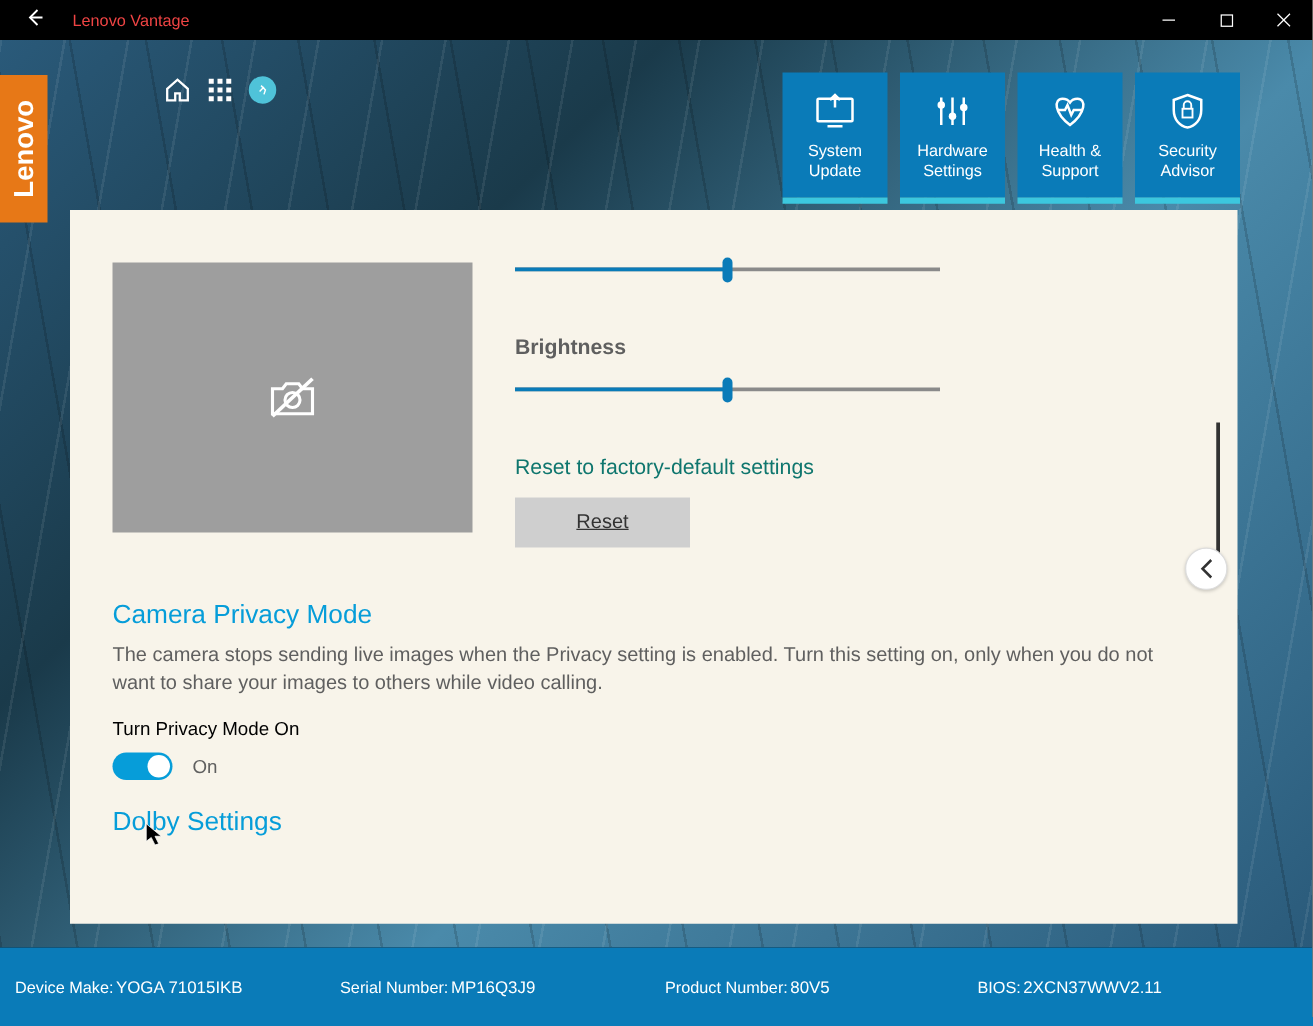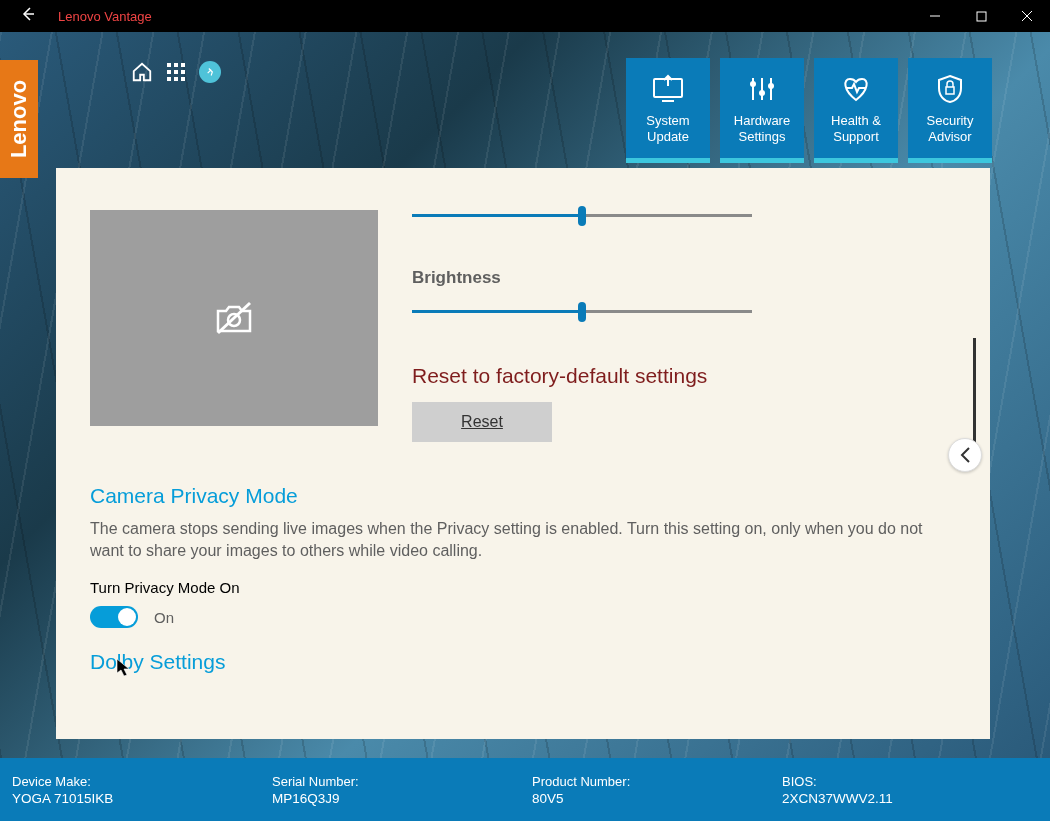--- a/index.html
+++ b/index.html
@@ -40,40 +40,40 @@
 
   .camera-row { display:flex; gap:34px; }
   .preview { width:288px; height:216px; background:#9e9e9e; display:flex; align-items:center; justify-content:center; }
   .controls { flex:1; padding-top:4px; }
   .ctrl-label { font-size:17px; color:#5f5f5f; font-weight:600; margin-bottom:22px; }
   .slider-wrap { position:relative; height:4px; width:340px; margin-bottom:50px; }
   .slider-track { position:absolute; top:0; left:0; right:0; height:3px; background:#8a8a8a; }
   .slider-fill { position:absolute; top:0; left:0; height:3px; background:#0a7bb8; }
   .slider-thumb { position:absolute; top:-8px; width:8px; height:20px; background:#0a7bb8; border-radius:4px; transform:translateX(-50%); }
 
-  .reset-label { font-size:21px; color:#7f1d1d; margin-top:20px; margin-bottom:14px; }
+  .reset-label { font-size:17px; color:#0f766e; margin-top:20px; margin-bottom:14px; }
   .reset-btn { width:140px; height:40px; background:#cfcfcf; border:none; font-size:16px; color:#333; cursor:pointer;text-decoration:underline; }
 
   .section-title { color:#069dd9; font-size:21px; margin-top:42px; font-weight:400; }
   .section-desc { color:#5f5f5f; font-size:16px; margin-top:10px; line-height:1.35; max-width:860px; }
   .toggle-label { color:#000000; font-size:15px; margin-top:18px; }
   .toggle-row { display:flex; align-items:center; gap:16px; margin-top:10px; }
   .toggle { width:48px; height:22px; border-radius:11px; background:#069dd9; position:relative; cursor:pointer; }
   .toggle .knob { position:absolute; right:2px; top:2px; width:18px; height:18px; border-radius:50%; background:#fff; }
   .toggle-state { font-size:15px; color:#5f5f5f; }
 
   .cursor-arrow { position:absolute; width:16px; height:20px; z-index:5; pointer-events:none; }
 
   
   .scroll-ind { position:absolute; right:14px; top:170px; width:3px; height:110px; background:#323232; }
   .collapse-chev { position:absolute; right:8px; top:270px; width:34px; height:34px; border-radius:50%; background:#fff; border:1px solid #ddd; display:flex; align-items:center; justify-content:center; cursor:pointer; box-shadow:0 1px 3px rgba(0,0,0,0.2); }
 
   
   .footer { position:absolute; left:0; right:0; bottom:0; height:63px; background:#0a7bb8; color:#fff; display:flex; align-items:center; padding:0 12px; font-size:13.5px; z-index:4; }
-  .footer .col { display:flex; flex-direction:column; gap:2px; }
+  .footer .col { display:flex; flex-direction:row; gap:2px; }
   .footer .k { font-size:13px; }
   .footer .v { font-size:13.5px; }
   .c1{width:260px;} .c2{width:260px;} .c3{width:250px;} .c4{flex:1;}
 </style>
 </head>
 <body>
 
 <div class="titlebar">
   <div class="back">
     <svg width="16" height="16" viewBox="0 0 16 16">

